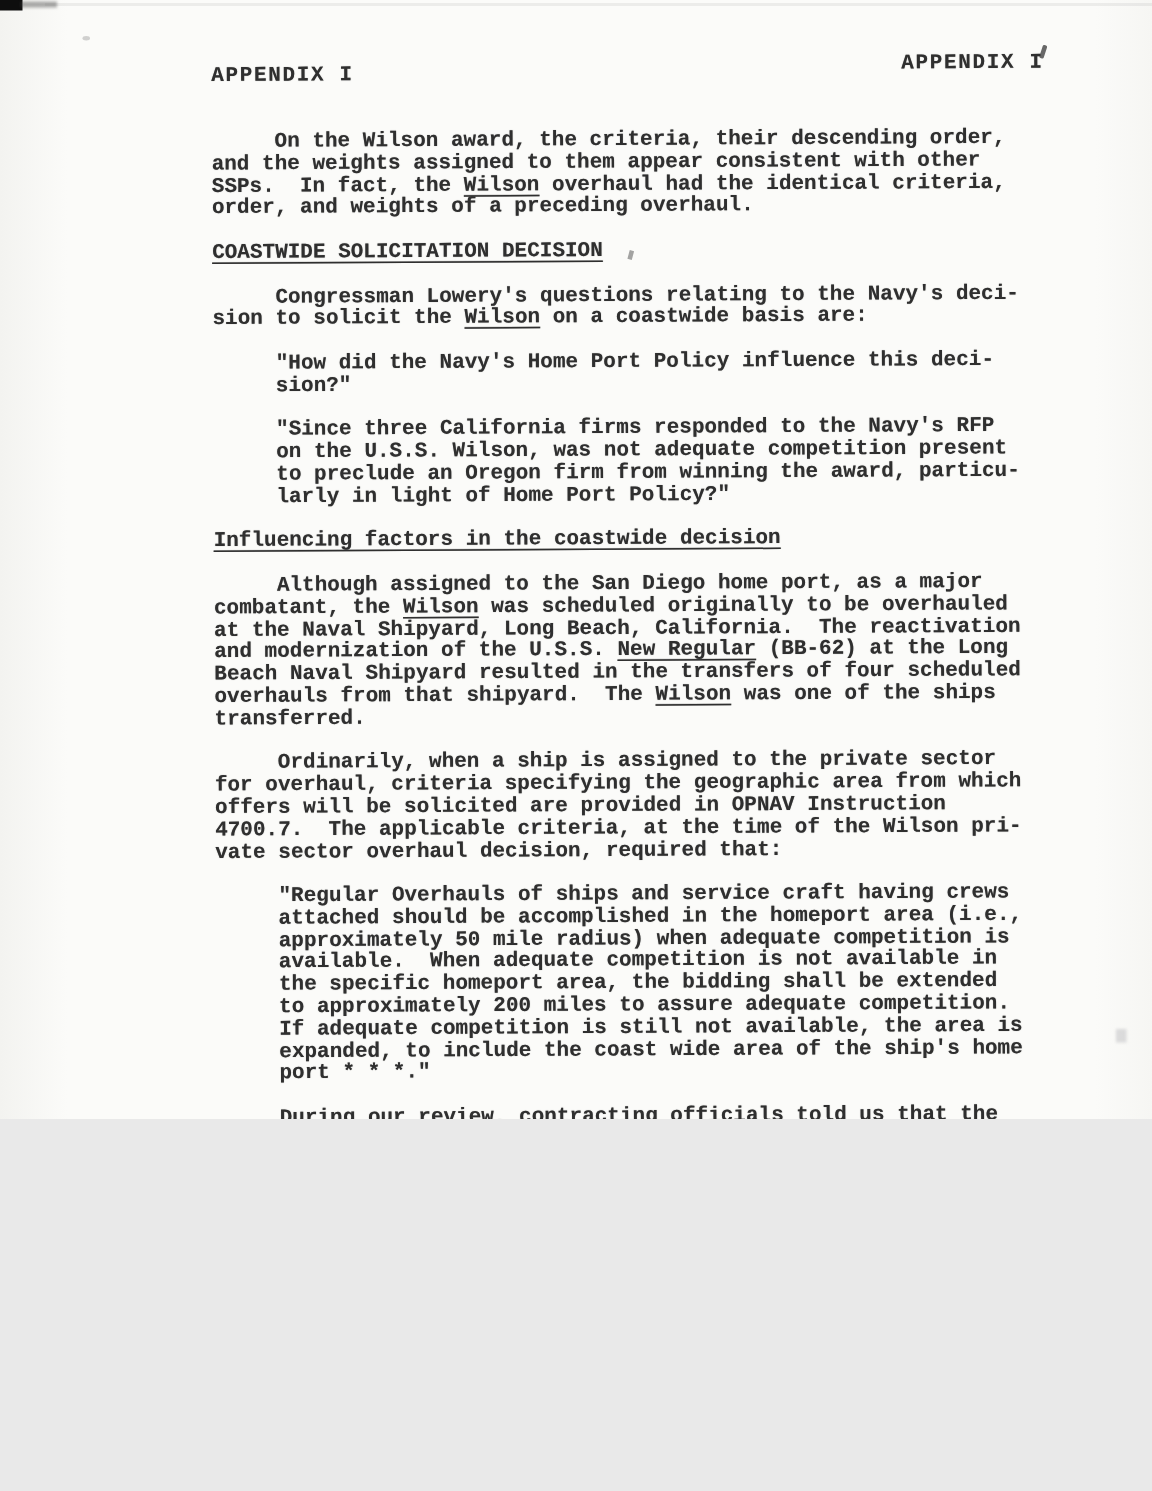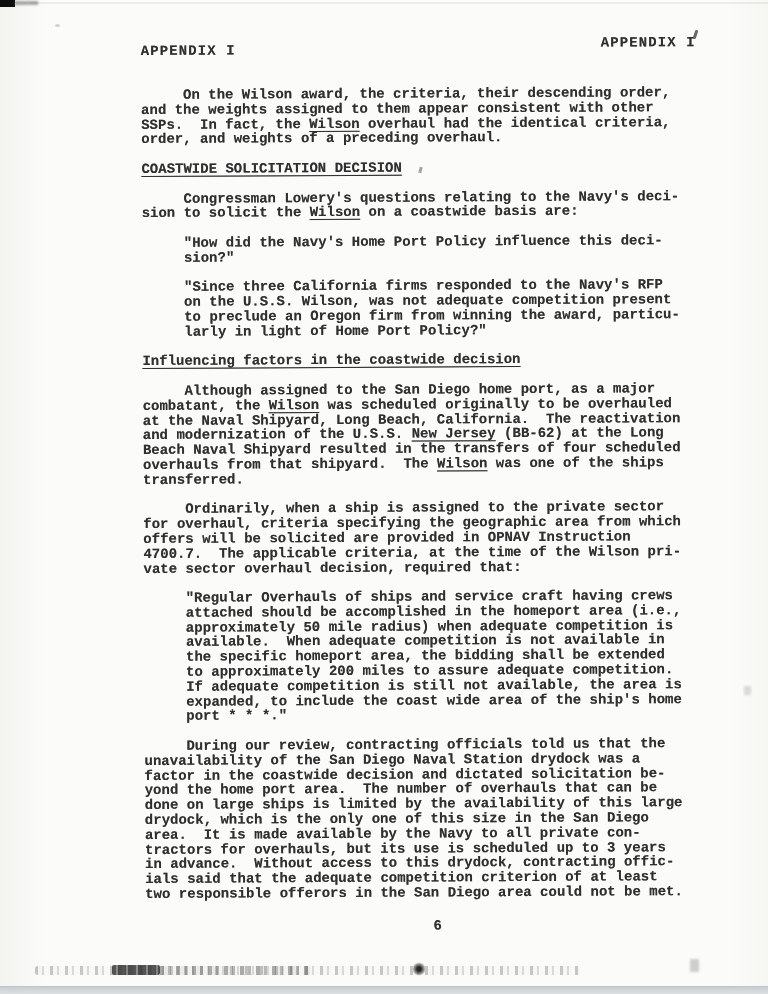--- a/index.html
+++ b/index.html
@@ -2,21 +2,21 @@
 <html><head>
 <meta charset="utf-8">
 <style>
   html,body{margin:0;padding:0;}
   body{
     width:768px;height:994px;
     font-family:"Liberation Mono","DejaVu Sans Mono",monospace;
     background:#e9e9e9;
   }
   #sheet{
-    position:relative;width:768px;height:994px;overflow:hidden;
+    position:relative;width:768px;height:746px;overflow:hidden;
     background:linear-gradient(90deg,#f3f3f0 0px,#fbfbf9 45px,#fbfbf9 730px,#f6f6f3 768px);
   }
   
   #content{
     position:absolute;left:143px;top:44px;width:585px;
     transform:rotate(-0.3deg);
     transform-origin:0px 430px;
     color:#2f2f2f;
     font-size:14px;line-height:14.8px;font-weight:bold;
     text-shadow:0 0 0.6px rgba(47,47,47,0.55);
@@ -94,21 +94,21 @@
     <div class="block bq"><span>"Since three California firms responded to the Navy's RFP
 on the U.S.S. Wilson, was not adequate competition present
 to preclude an Oregon firm from winning the award, particu-
 larly in light of Home Port Policy?"</span></div>
 
     <div class="block"><span class="u">Influencing factors in the coastwide decision</span></div>
 
     <div class="block"><span>     Although assigned to the San Diego home port, as a major
 combatant, the </span><span class="u">Wilson</span><span> was scheduled originally to be overhauled
 at the Naval Shipyard, Long Beach, California.  The reactivation
-and modernization of the U.S.S. </span><span class="u">New Jersey</span><span> (BB-62) at the Long
+and modernization of the U.S.S. </span><span class="u">New Regular</span><span> (BB-62) at the Long
 Beach Naval Shipyard resulted in the transfers of four scheduled
 overhauls from that shipyard.  The </span><span class="u">Wilson</span><span> was one of the ships
 transferred.</span></div>
 
     <div class="block"><span>     Ordinarily, when a ship is assigned to the private sector
 for overhaul, criteria specifying the geographic area from which
 offers will be solicited are provided in OPNAV Instruction
 4700.7.  The applicable criteria, at the time of the Wilson pri-
 vate sector overhaul decision, required that:</span></div>
 

